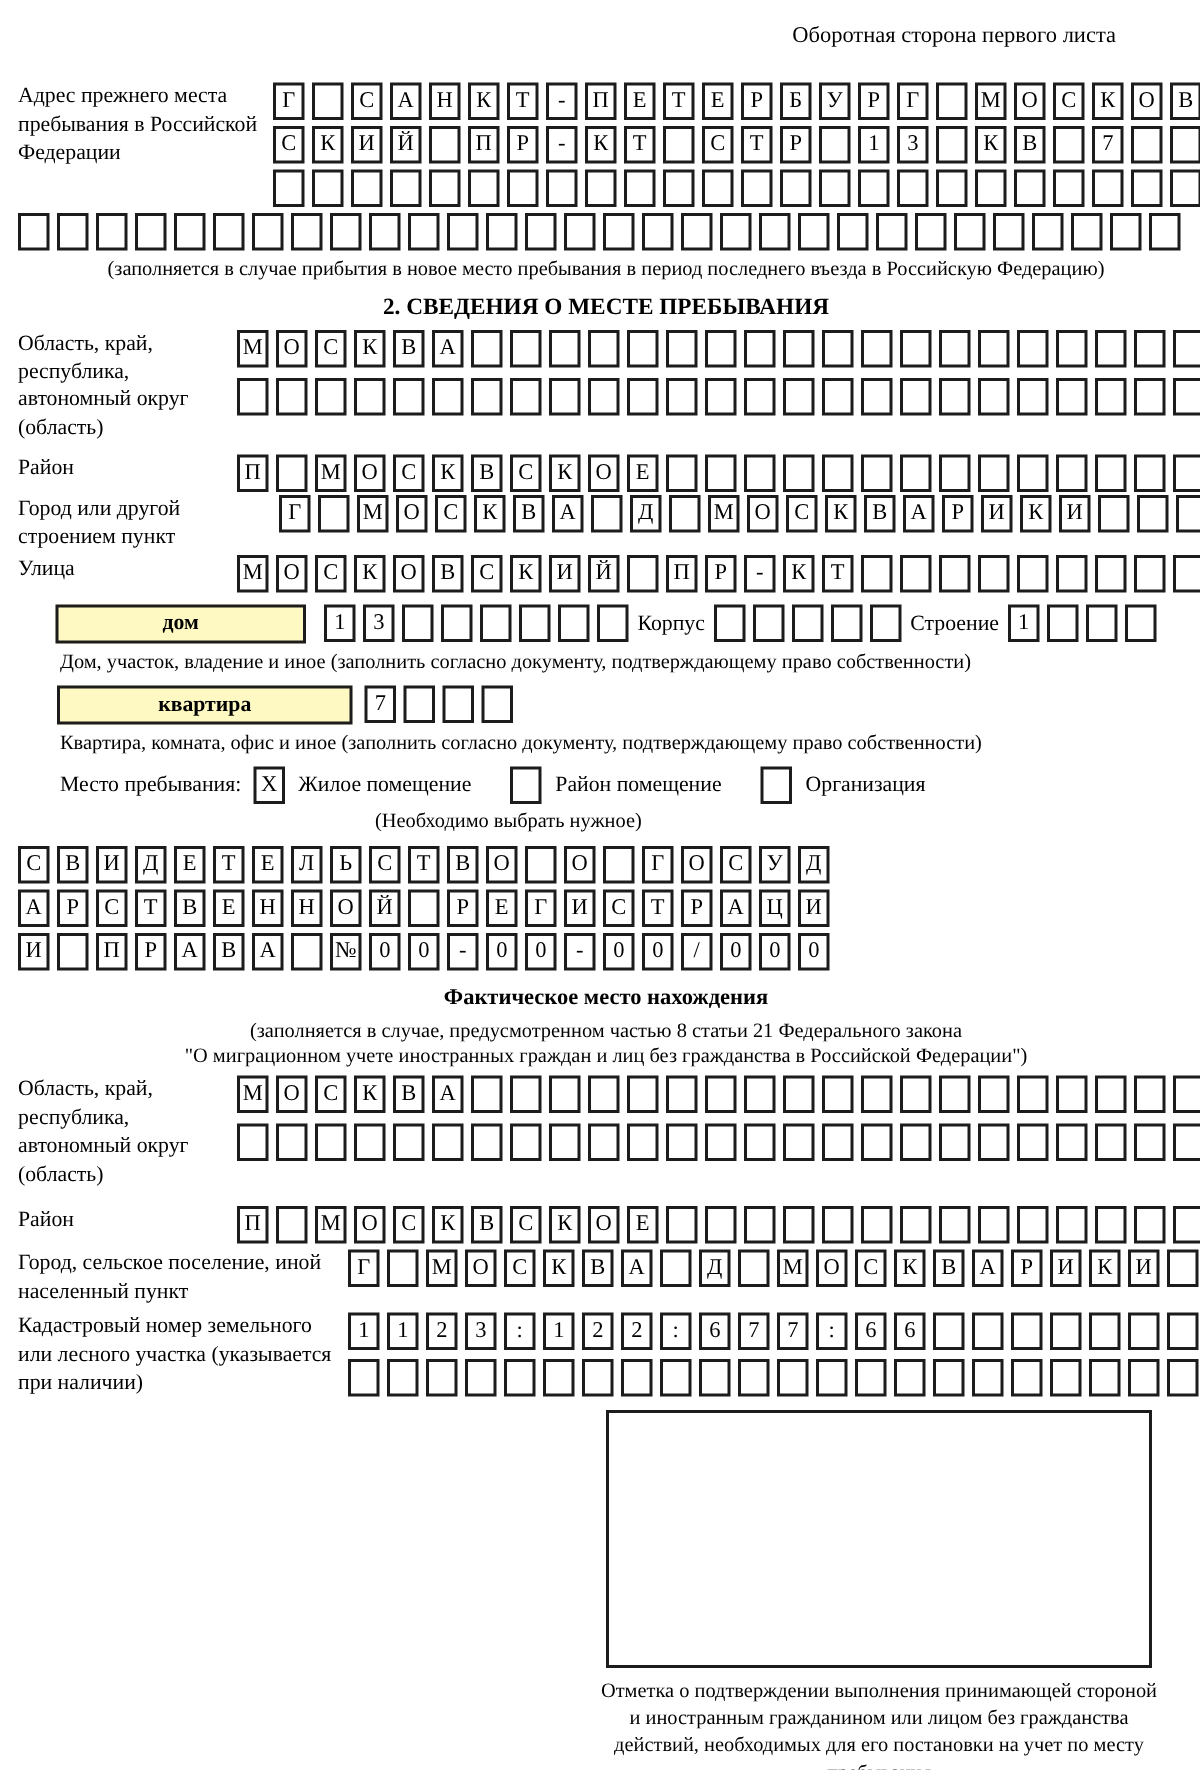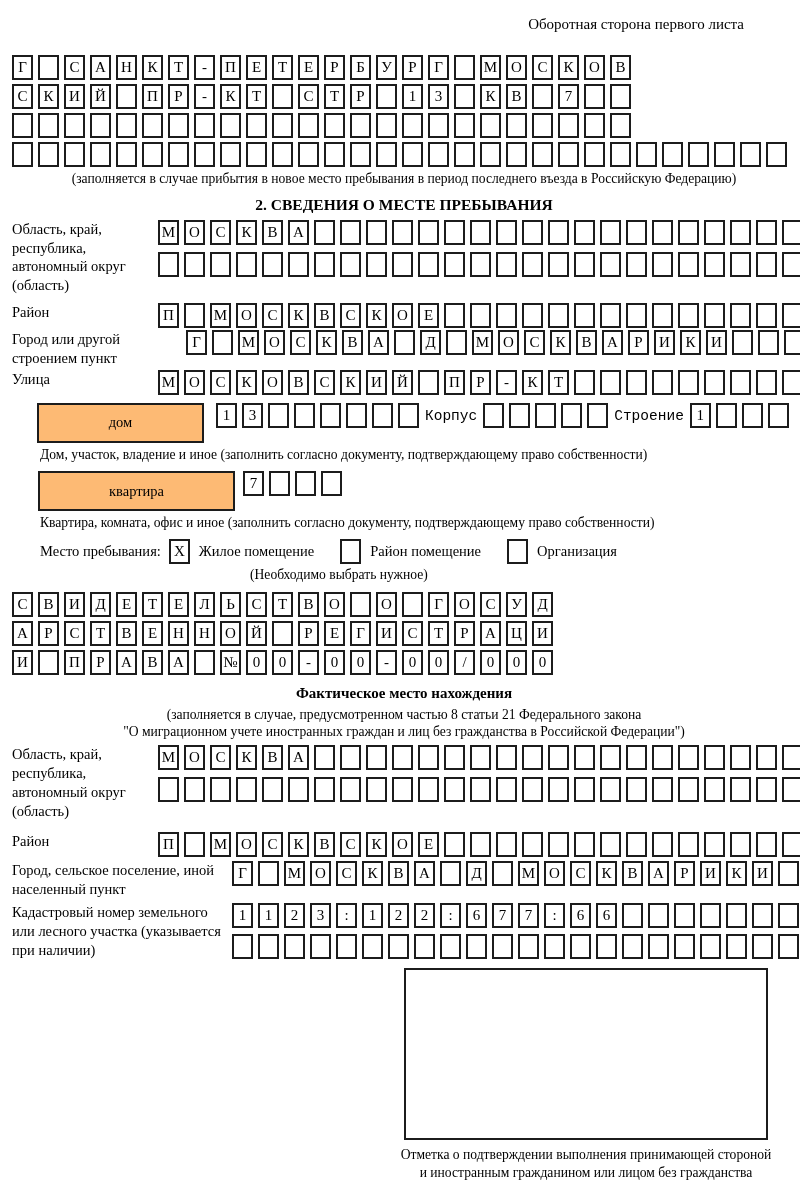--- a/index.html
+++ b/index.html
@@ -40,27 +40,27 @@
   .h3 { margin-top:10px; margin-bottom:4px; text-align:center; font-weight:bold; font-size:15px; }
 
   .mt8 { margin-top:8px; }
   .mt7 { margin-top:7px; }
   .mt4 { margin-top:4px; }
   .mt2 { margin-top:2px; }
   .mt12 { margin-top:12px; }
 
   .houserow { display:flex; align-items:flex-start; margin-top:8px; }
   .widebox {
-    height:40px; border:2px solid #1c1c1c; background:#fdba74;
+    height:26px; border:2px solid #1c1c1c; background:#fef9c3;
     display:flex; align-items:center; justify-content:center;
-    font-size:14.5px; flex:none;
+    font-size:14.5px; flex:none;font-weight:bold;
   }
   .wb-dom { width:167px; margin-left:25px; margin-right:12px; }
   .wb-kv  { width:197px; margin-left:26px; margin-right:8px; }
-  .inlinelbl { font-size:14.5px; line-height:26px; flex:none; padding:0 6px;font-family:Liberation Mono, monospace; }
+  .inlinelbl { font-size:14.5px; line-height:26px; flex:none; padding:0 6px; }
   .leftnote { margin-left:28px; margin-top:3px; }
 
   .stayrow { display:flex; align-items:center; margin-top:7px; margin-left:28px;text-align:right; }
   .staylbl { font-size:14.5px; margin-right:8px; }
   .checkbox {
     width:21px; height:25px; border:2px solid #1c1c1c; flex:none;
     display:flex; align-items:center; justify-content:center; font-size:15px;
   }
   .optlbl { font-size:14.5px; margin:0 26px 0 9px; }
   .optlbl.last { margin-right:0; }
@@ -77,20 +77,21 @@
   }
 </style>
 </head>
 <body>
 
 <div class="page">
 
   <div class="corner">Оборотная сторона первого листа</div>
 
   <div class="frow">
+    <div class="lbl w170">Адрес прежнего места пребывания в Российской Федерации</div>
     <div class="gridcol">
       <div class="cellrow">
           <div class="cell">Г</div>
           <div class="cell"></div>
           <div class="cell">С</div>
           <div class="cell">А</div>
           <div class="cell">Н</div>
           <div class="cell">К</div>
           <div class="cell">Т</div>
           <div class="cell">-</div>

